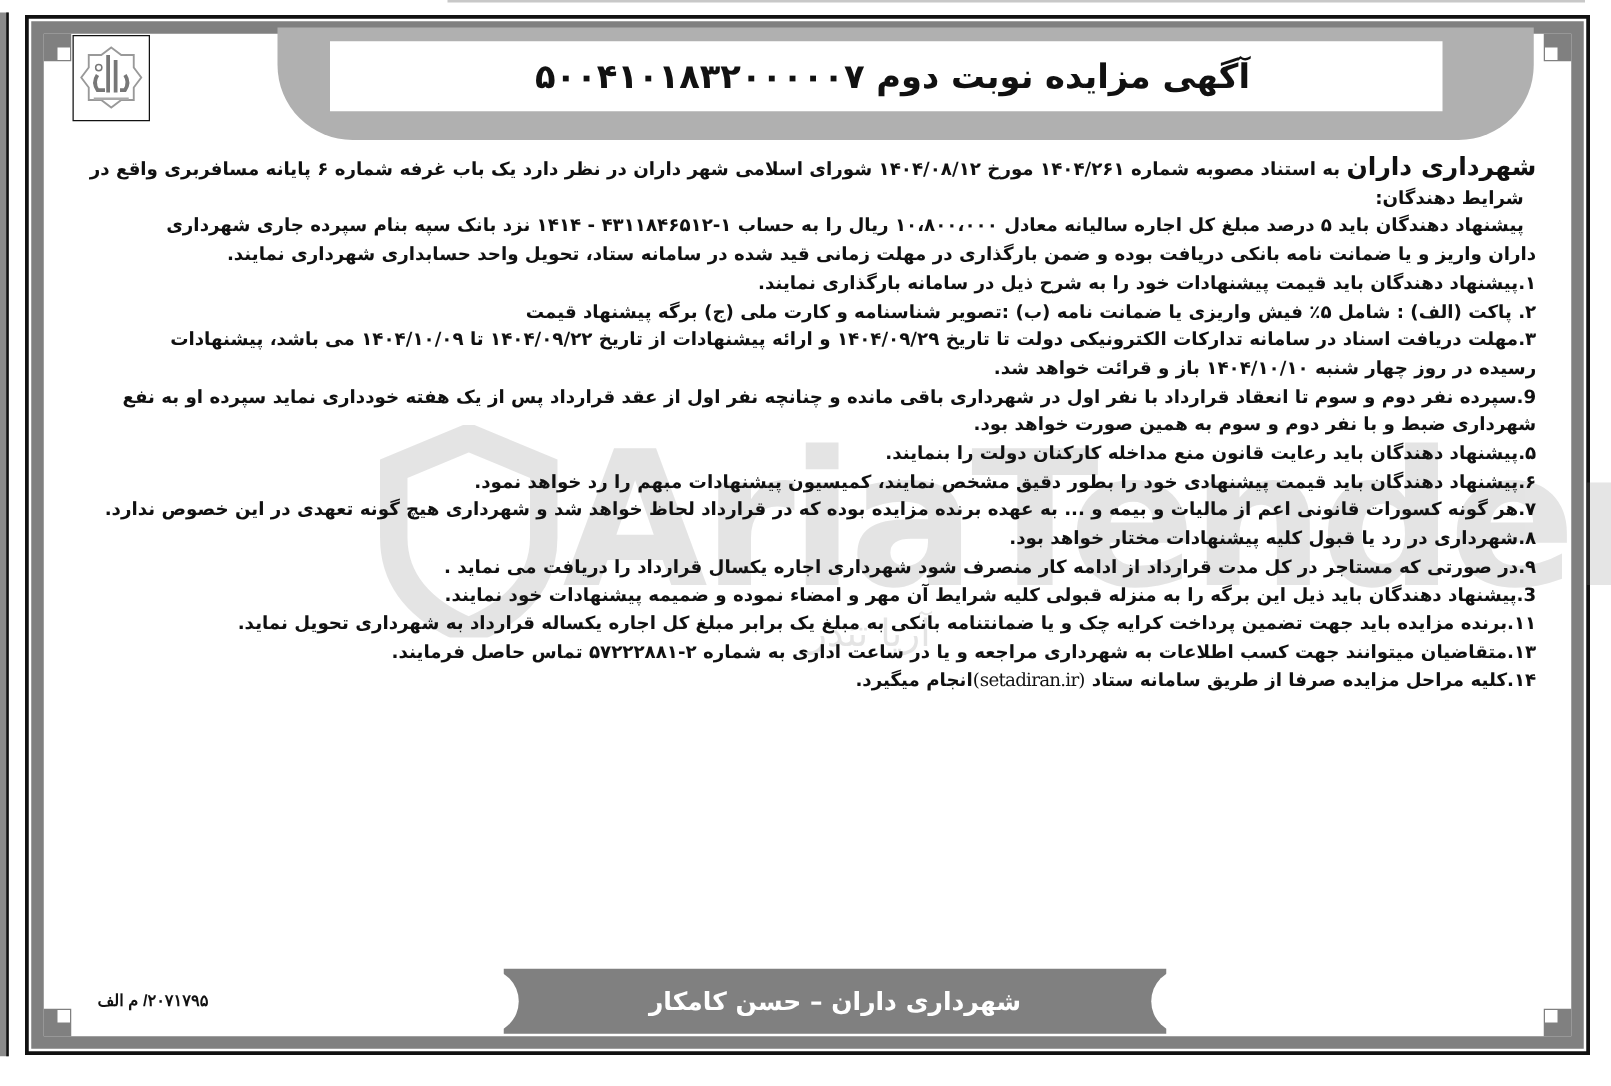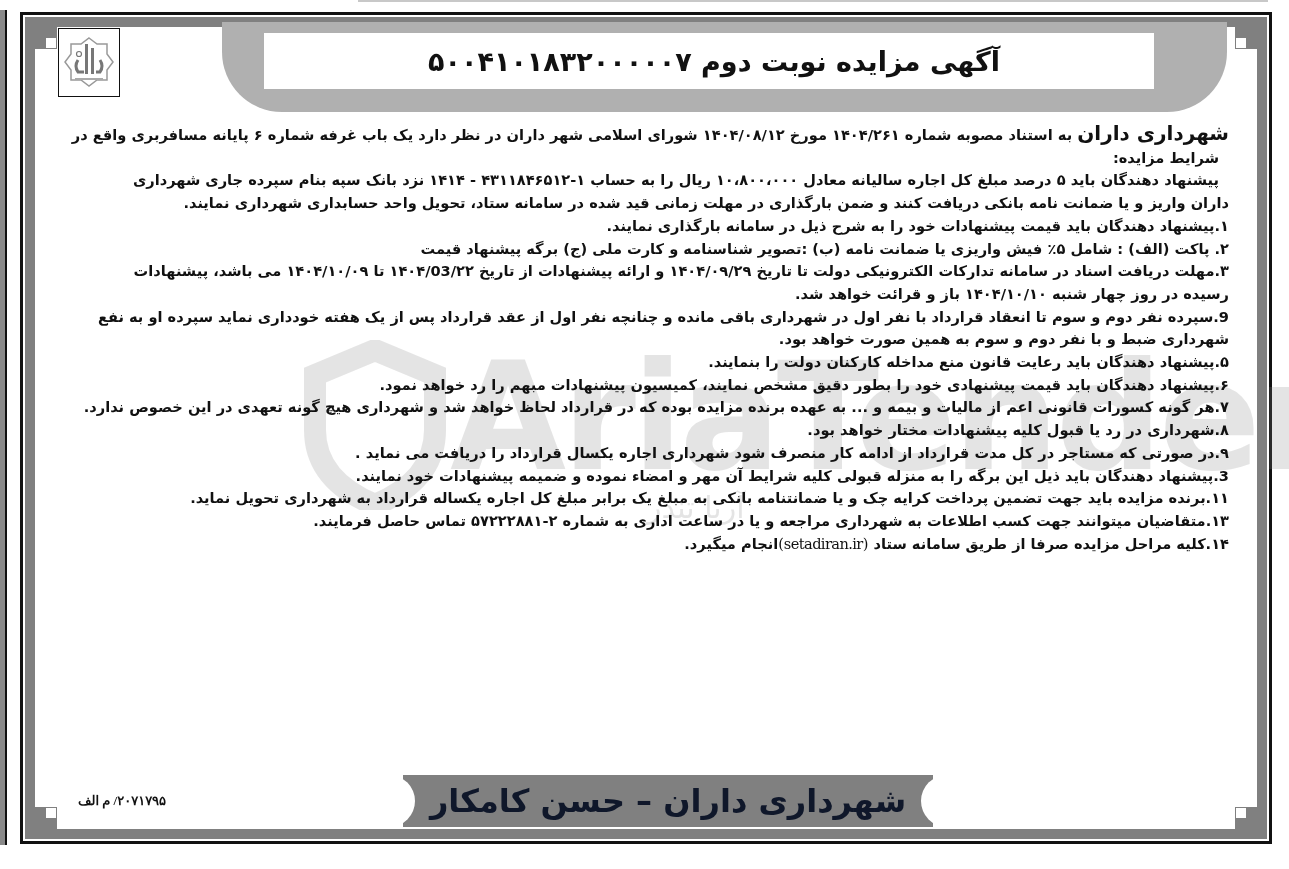--- a/index.html
+++ b/index.html
@@ -199,32 +199,32 @@
     .footer-banner::before {
       left: -16px;
       border-radius: 0 30px 30px 0;
     }
     .footer-banner::after {
       right: -16px;
       border-radius: 30px 0 0 30px;
     }
     .footer-text {
       direction: rtl;
-      color: #0f172a;
-      font-family: "DejaVu Sans", sans-serif;
-      font-weight: bold;
-      font-size: 32px;
+      color: #ffffff;
+      font-family: "DejaVu Sans", sans-serif;
+      font-weight: bold;
+      font-size: 20px;
     }
     .ref-code {
       position: absolute;
       left: 78px;
       top: 793px;
       direction: rtl;
       color: #111;
-      font-family: Liberation Serif, serif;
+      font-family: Liberation Sans, sans-serif;
       font-weight: bold;
       font-size: 13px;
     }
   </style>
 </head>
 <body>
 
 <div class="top-rule"></div>
 <div class="left-edge"></div>
 
@@ -266,26 +266,26 @@
 <div class="watermark">
   <svg width="150" height="170" viewBox="0 0 150 170">
     <path d="M75 10 L135 35 L135 90 Q135 140 75 165 Q15 140 15 90 L15 35 Z" fill="none" stroke="#888" stroke-width="22"></path>
   </svg>
   <span class="watermark-word">AriaTender</span>
   <span class="watermark-sub">آریا تندر</span>
 </div>
 
 <div class="body-text">
   <p><span class="lead">شهرداری داران</span><span> به استناد مصوبه شماره ۱۴۰۴/۲۶۱ مورخ ۱۴۰۴/۰۸/۱۲ شورای اسلامی شهر داران در نظر دارد یک باب غرفه شماره ۶ پایانه مسافربری واقع در</span></p>
-  <p class="indent">شرایط مزایده:</p>
+  <p class="indent">شرایط دهندگان:</p>
   <p class="indent">پیشنهاد دهندگان باید ۵ درصد مبلغ کل اجاره سالیانه معادل ۱۰،۸۰۰،۰۰۰ ریال را به حساب ۱-۴۳۱۱۸۴۶۵۱۲ - ۱۴۱۴ نزد بانک سپه بنام سپرده جاری شهرداری</p>
-  <p>داران واریز و یا ضمانت نامه بانکی دریافت کنند و ضمن بارگذاری در مهلت زمانی قید شده در سامانه ستاد، تحویل واحد حسابداری شهرداری نمایند.</p>
+  <p>داران واریز و یا ضمانت نامه بانکی دریافت بوده و ضمن بارگذاری در مهلت زمانی قید شده در سامانه ستاد، تحویل واحد حسابداری شهرداری نمایند.</p>
   <p>۱.پیشنهاد دهندگان باید قیمت پیشنهادات خود را به شرح ذیل در سامانه بارگذاری نمایند.</p>
   <p>۲. پاکت (الف) : شامل ۵٪ فیش واریزی یا ضمانت نامه (ب) :تصویر شناسنامه و کارت ملی (ج) برگه پیشنهاد قیمت</p>
-  <p>۳.مهلت دریافت اسناد در سامانه تدارکات الکترونیکی دولت تا تاریخ ۱۴۰۴/۰۹/۲۹ و ارائه پیشنهادات از تاریخ ۱۴۰۴/03/۲۲ تا ۱۴۰۴/۱۰/۰۹ می باشد، پیشنهادات</p>
+  <p>۳.مهلت دریافت اسناد در سامانه تدارکات الکترونیکی دولت تا تاریخ ۱۴۰۴/۰۹/۲۹ و ارائه پیشنهادات از تاریخ ۱۴۰۴/۰۹/۲۲ تا ۱۴۰۴/۱۰/۰۹ می باشد، پیشنهادات</p>
   <p>رسیده در روز چهار شنبه ۱۴۰۴/۱۰/۱۰ باز و قرائت خواهد شد.</p>
   <p>9.سپرده نفر دوم و سوم تا انعقاد قرارداد با نفر اول در شهرداری باقی مانده و چنانچه نفر اول از عقد قرارداد پس از یک هفته خودداری نماید سپرده او به نفع</p>
   <p>شهرداری ضبط و با نفر دوم و سوم به همین صورت خواهد بود.</p>
   <p>۵.پیشنهاد دهندگان باید رعایت قانون منع مداخله کارکنان دولت را بنمایند.</p>
   <p>۶.پیشنهاد دهندگان باید قیمت پیشنهادی خود را بطور دقیق مشخص نمایند، کمیسیون پیشنهادات مبهم را رد خواهد نمود.</p>
   <p>۷.هر گونه کسورات قانونی اعم از مالیات و بیمه و ... به عهده برنده مزایده بوده که در قرارداد لحاظ خواهد شد و شهرداری هیچ گونه تعهدی در این خصوص ندارد.</p>
   <p>۸.شهرداری در رد یا قبول کلیه پیشنهادات مختار خواهد بود.</p>
   <p>۹.در صورتی که مستاجر در کل مدت قرارداد از ادامه کار منصرف شود شهرداری اجاره یکسال قرارداد را دریافت می نماید .</p>
   <p>3.پیشنهاد دهندگان باید ذیل این برگه را به منزله قبولی کلیه شرایط آن مهر و امضاء نموده و ضمیمه پیشنهادات خود نمایند.</p>
   <p>۱۱.برنده مزایده باید جهت تضمین پرداخت کرایه چک و یا ضمانتنامه بانکی به مبلغ یک برابر مبلغ کل اجاره یکساله قرارداد به شهرداری تحویل نماید.</p>

